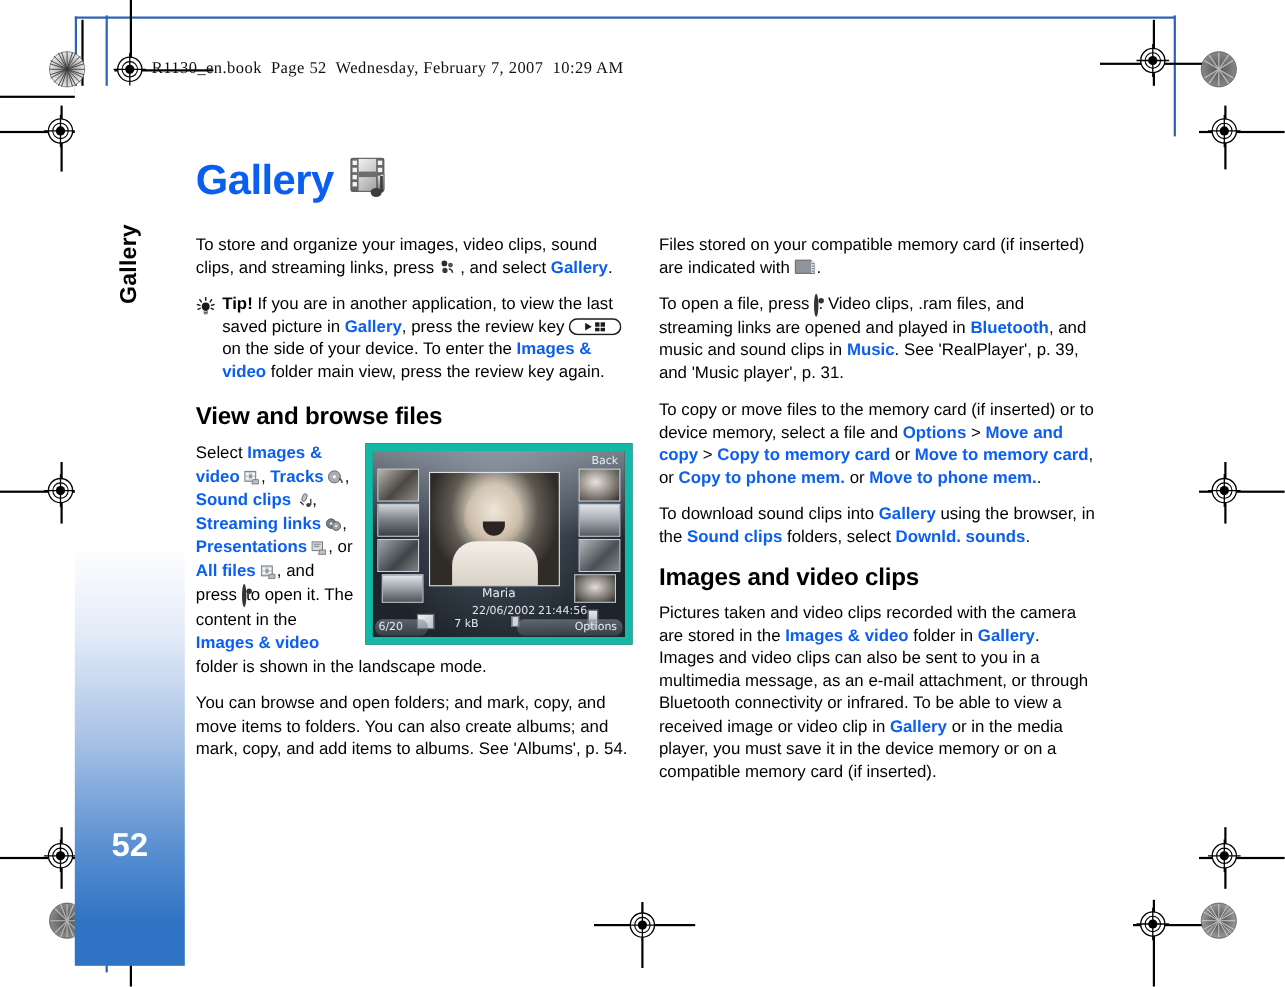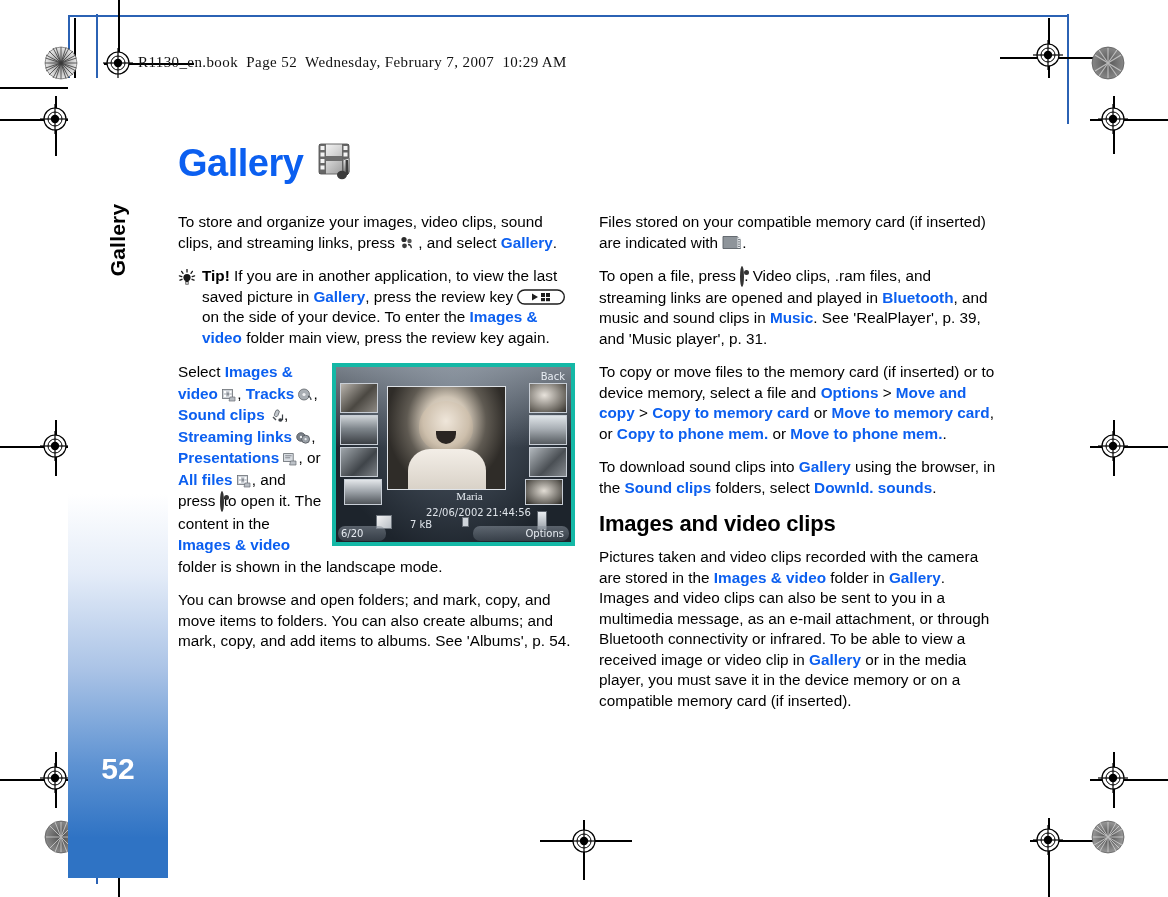--- a/index.html
+++ b/index.html
@@ -122,40 +122,40 @@
   .ic-scroll::after {
     content:""; position:absolute; left:2px; top:2px;
     width:5px; height:5px; border-radius:50%; background:#333;
   }
   .ic-mmc { width:20px; height:15px; vertical-align:-2px; }
 
   
   .device {
     position:relative;
     width:243px; height:183px;
-    border:4px solid #14b8a6;
+    border:7px solid #14b8a6;
     background:#1b2026;
     overflow:hidden;
     font-family:"DejaVu Sans", sans-serif;
   }
   .dev-bg {
     position:absolute; inset:0;
     background:
       radial-gradient(ellipse at 50% 18%, #5c6773 0%, #39424d 42%, #1d242c 78%),
       linear-gradient(to bottom, #6a727c 0%, #333a43 38%, #14181d 100%);
   }
   .dev-top-sheen {
     position:absolute; left:0; top:0; width:100%; height:46%;
     background:linear-gradient(to bottom, rgba(190,198,208,.55), rgba(120,130,142,0));
   }
   .dev-label { position:absolute; color:#dfe4ea; font-size:9px; }
   .dev-back { right:6px; top:4px; font-size:10px; color:#e8edf3; }
   .dev-name {
-    left:16px; top:123px; width:100%; text-align:center;
-    font-size:11px; color:#e9eef4;font-family:Liberation Serif, serif;
+    left:0; top:123px; width:100%; text-align:center;
+    font-size:11px; color:#e9eef4;
   }
   .dev-date { left:46px; top:140px; font-size:10px; color:#dfe4ea;margin-left:44px; }
   .dev-time { left:150px; top:140px; font-size:10px; color:#dfe4ea; }
   .dev-size { left:0; top:152px; width:170px; text-align:center;
               font-size:10px; color:#dfe4ea; }
   .dev-count {
     left:5px; bottom:3px; font-size:10px; color:#e6ebf1;
   }
   .dev-options { right:7px; bottom:3px; font-size:10px; color:#e6ebf1; }
   .dev-softbar-l {
@@ -510,20 +510,21 @@
         <div class="tip-body"><span class="tip-word">Tip!</span><span> If you are in another application, to view the last saved picture in </span><span class="hl">Gallery</span><span>, press the review key </span><span class="ic ic-key"><svg width="48" height="16" viewBox="0 0 48 16">
                 <rect x="0.7" y="1" width="46.6" height="14" rx="7" fill="#fff" stroke="#1d1d1d" stroke-width="1.4"></rect>
                 <polygon points="15,4.5 15,11.5 21,8" fill="#1d1d1d"></polygon>
                 <rect x="24" y="4" width="4" height="4" fill="#1d1d1d"></rect>
                 <rect x="29" y="4" width="4" height="4" fill="#1d1d1d"></rect>
                 <rect x="24" y="9" width="4" height="3.2" fill="#1d1d1d"></rect>
                 <rect x="29" y="9" width="4" height="3.2" fill="#1d1d1d"></rect>
               </svg></span><span> on the side of your device. To enter the </span><span class="hl">Images &amp; video</span><span> folder main view, press the review key again.</span></div>
       </div>
 
+      <h2>View and browse files</h2>
 
       <div class="wrap-block">
 
         <div class="phone-shot">
           <div class="device">
             <div class="dev-bg"></div>
             <div class="dev-top-sheen"></div>
 
             <div class="thumb" style="left:4px; top:16px; width:38px; height:30px; background:linear-gradient(135deg,#b9b4ad,#4b4842 55%,#8e8a84);"></div>
             <div class="thumb" style="left:4px; top:48px; width:38px; height:30px; background:linear-gradient(to bottom,#cfd4d8 0%,#7f868c 45%,#3b3f44 100%);"></div>

